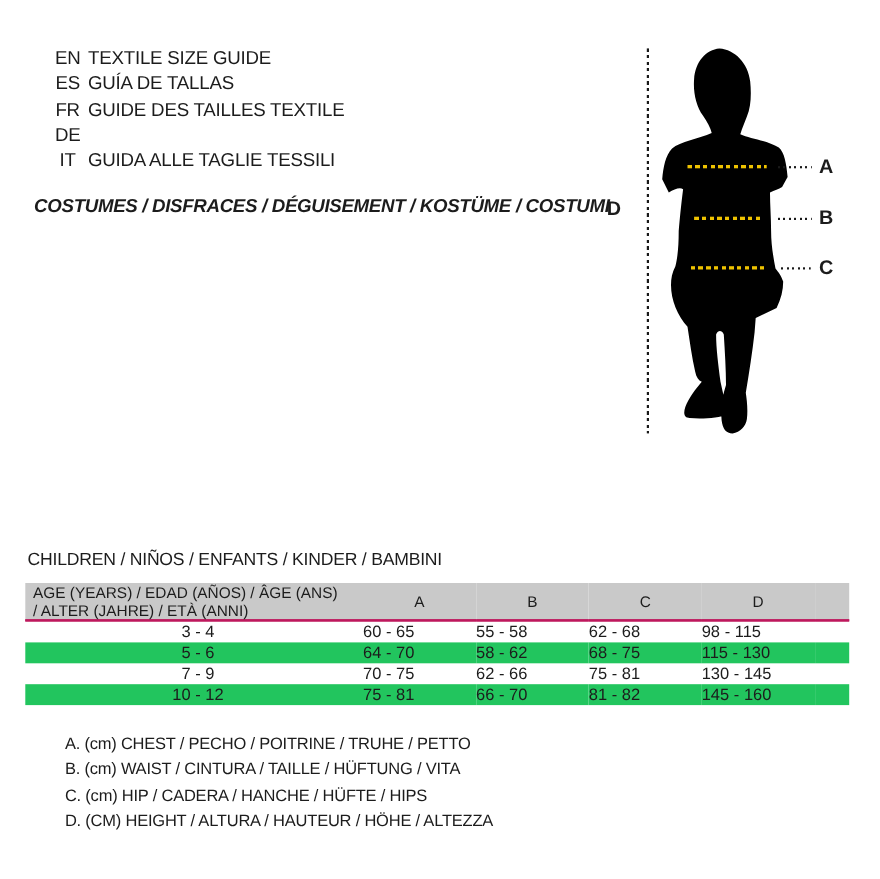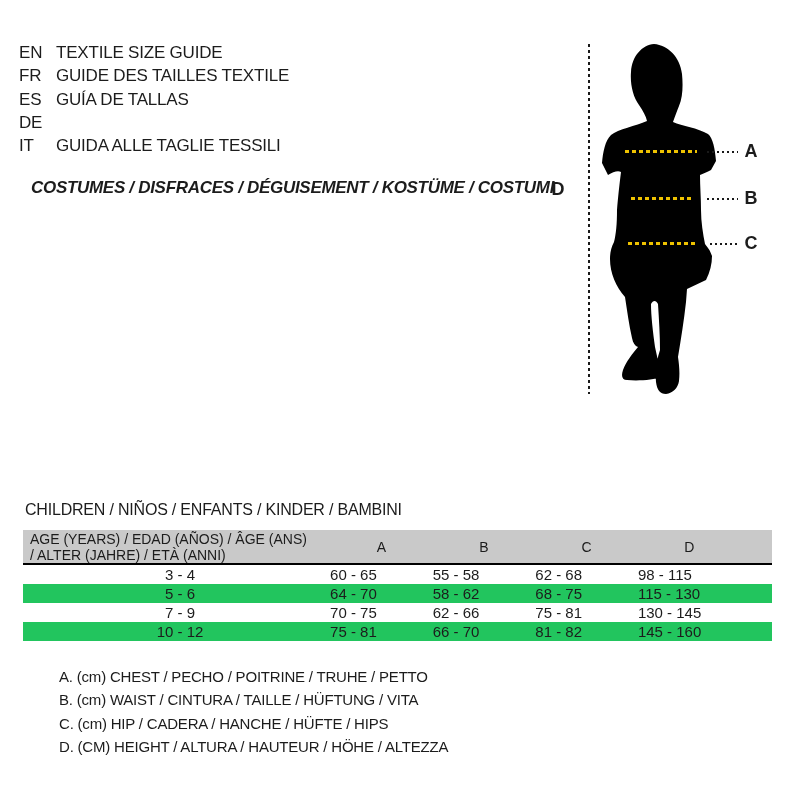--- a/index.html
+++ b/index.html
@@ -1,20 +1,20 @@
 <!DOCTYPE html>
 <html><head>
 <meta charset="utf-8">
 <style>
   html,body{margin:0;padding:0;background:#ffffff;}
   body{font-family:"Liberation Sans",sans-serif;color:#1c1c1c;}
   .page{position:relative;width:800px;height:799px;background:#fff;overflow:hidden;}
 
   
-  .lang-block{position:absolute;left:19px;top:41px;}
+  .lang-block{position:absolute;left:43px;top:41px;text-align:center;}
   .lang-row{display:flex;line-height:23.3px;font-size:17px;letter-spacing:-0.2px;}
   .lang-code{width:37px;flex:0 0 37px;}
 
   
   .costumes{position:absolute;left:31px;top:178px;font-size:17px;font-weight:bold;letter-spacing:-0.3px;line-height:20px;font-style:italic;}
 
   
   .figure{position:absolute;left:540px;top:30px;width:255px;height:378px;}
   .sil{position:absolute;left:60px;top:12px;}
   .dash-vert{position:absolute;left:48px;top:14px;width:2px;height:350px;
@@ -22,47 +22,47 @@
   .dash-yellow{position:absolute;height:3px;
     background-image:repeating-linear-gradient(90deg,#eec200 0 4px,transparent 4px 7px);}
   .dash-black{position:absolute;height:2px;
     background-image:repeating-linear-gradient(90deg,#191919 0 2px,transparent 2px 5px);}
   .meas-label{position:absolute;width:24px;text-align:center;font-size:18px;font-weight:bold;line-height:18px;}
 
   
   .children-title{position:absolute;left:25px;top:500px;font-size:16px;letter-spacing:-0.2px;line-height:20px;}
   table.size{position:absolute;left:23px;top:530px;width:749px;border-collapse:collapse;table-layout:fixed;}
   table.size th{background:#c9c9c9;font-weight:normal;font-size:14px;line-height:16px;height:33px;
-    vertical-align:middle;text-align:center;padding:0;border-bottom:2px solid #000000;}
+    vertical-align:middle;text-align:center;padding:0;border-bottom:2px solid #be185d;}
   table.size th.age-th{text-align:left;padding-left:7px;padding-right:20px;}
   table.size td{height:19px;line-height:19px;font-size:15px;text-align:left;padding:0;}
   table.size td.age-cell{text-align:center;padding-left:7px;}
   table.size tbody tr.stripe{background:#22c55e;}
 
   
   .legend{position:absolute;left:25px;top:665px;margin-left:34px;}
   .legend-line{font-size:15px;line-height:23.3px;letter-spacing:-0.2px;}
 </style>
 </head>
 <body>
 
 <div class="page">
 
   <div class="lang-block">
     <div class="lang-row">
       <span class="lang-code">EN</span>
       <span>TEXTILE SIZE GUIDE</span>
     </div>
     <div class="lang-row">
+      <span class="lang-code">ES</span>
+      <span>GUÍA DE TALLAS</span>
+    </div>
+    <div class="lang-row">
       <span class="lang-code">FR</span>
       <span>GUIDE DES TAILLES TEXTILE</span>
-    </div>
-    <div class="lang-row">
-      <span class="lang-code">ES</span>
-      <span>GUÍA DE TALLAS</span>
     </div>
     <div class="lang-row">
       <span class="lang-code">DE</span>
     </div>
     <div class="lang-row">
       <span class="lang-code">IT</span>
       <span>GUIDA ALLE TAGLIE TESSILI</span>
     </div>
   </div>
 

